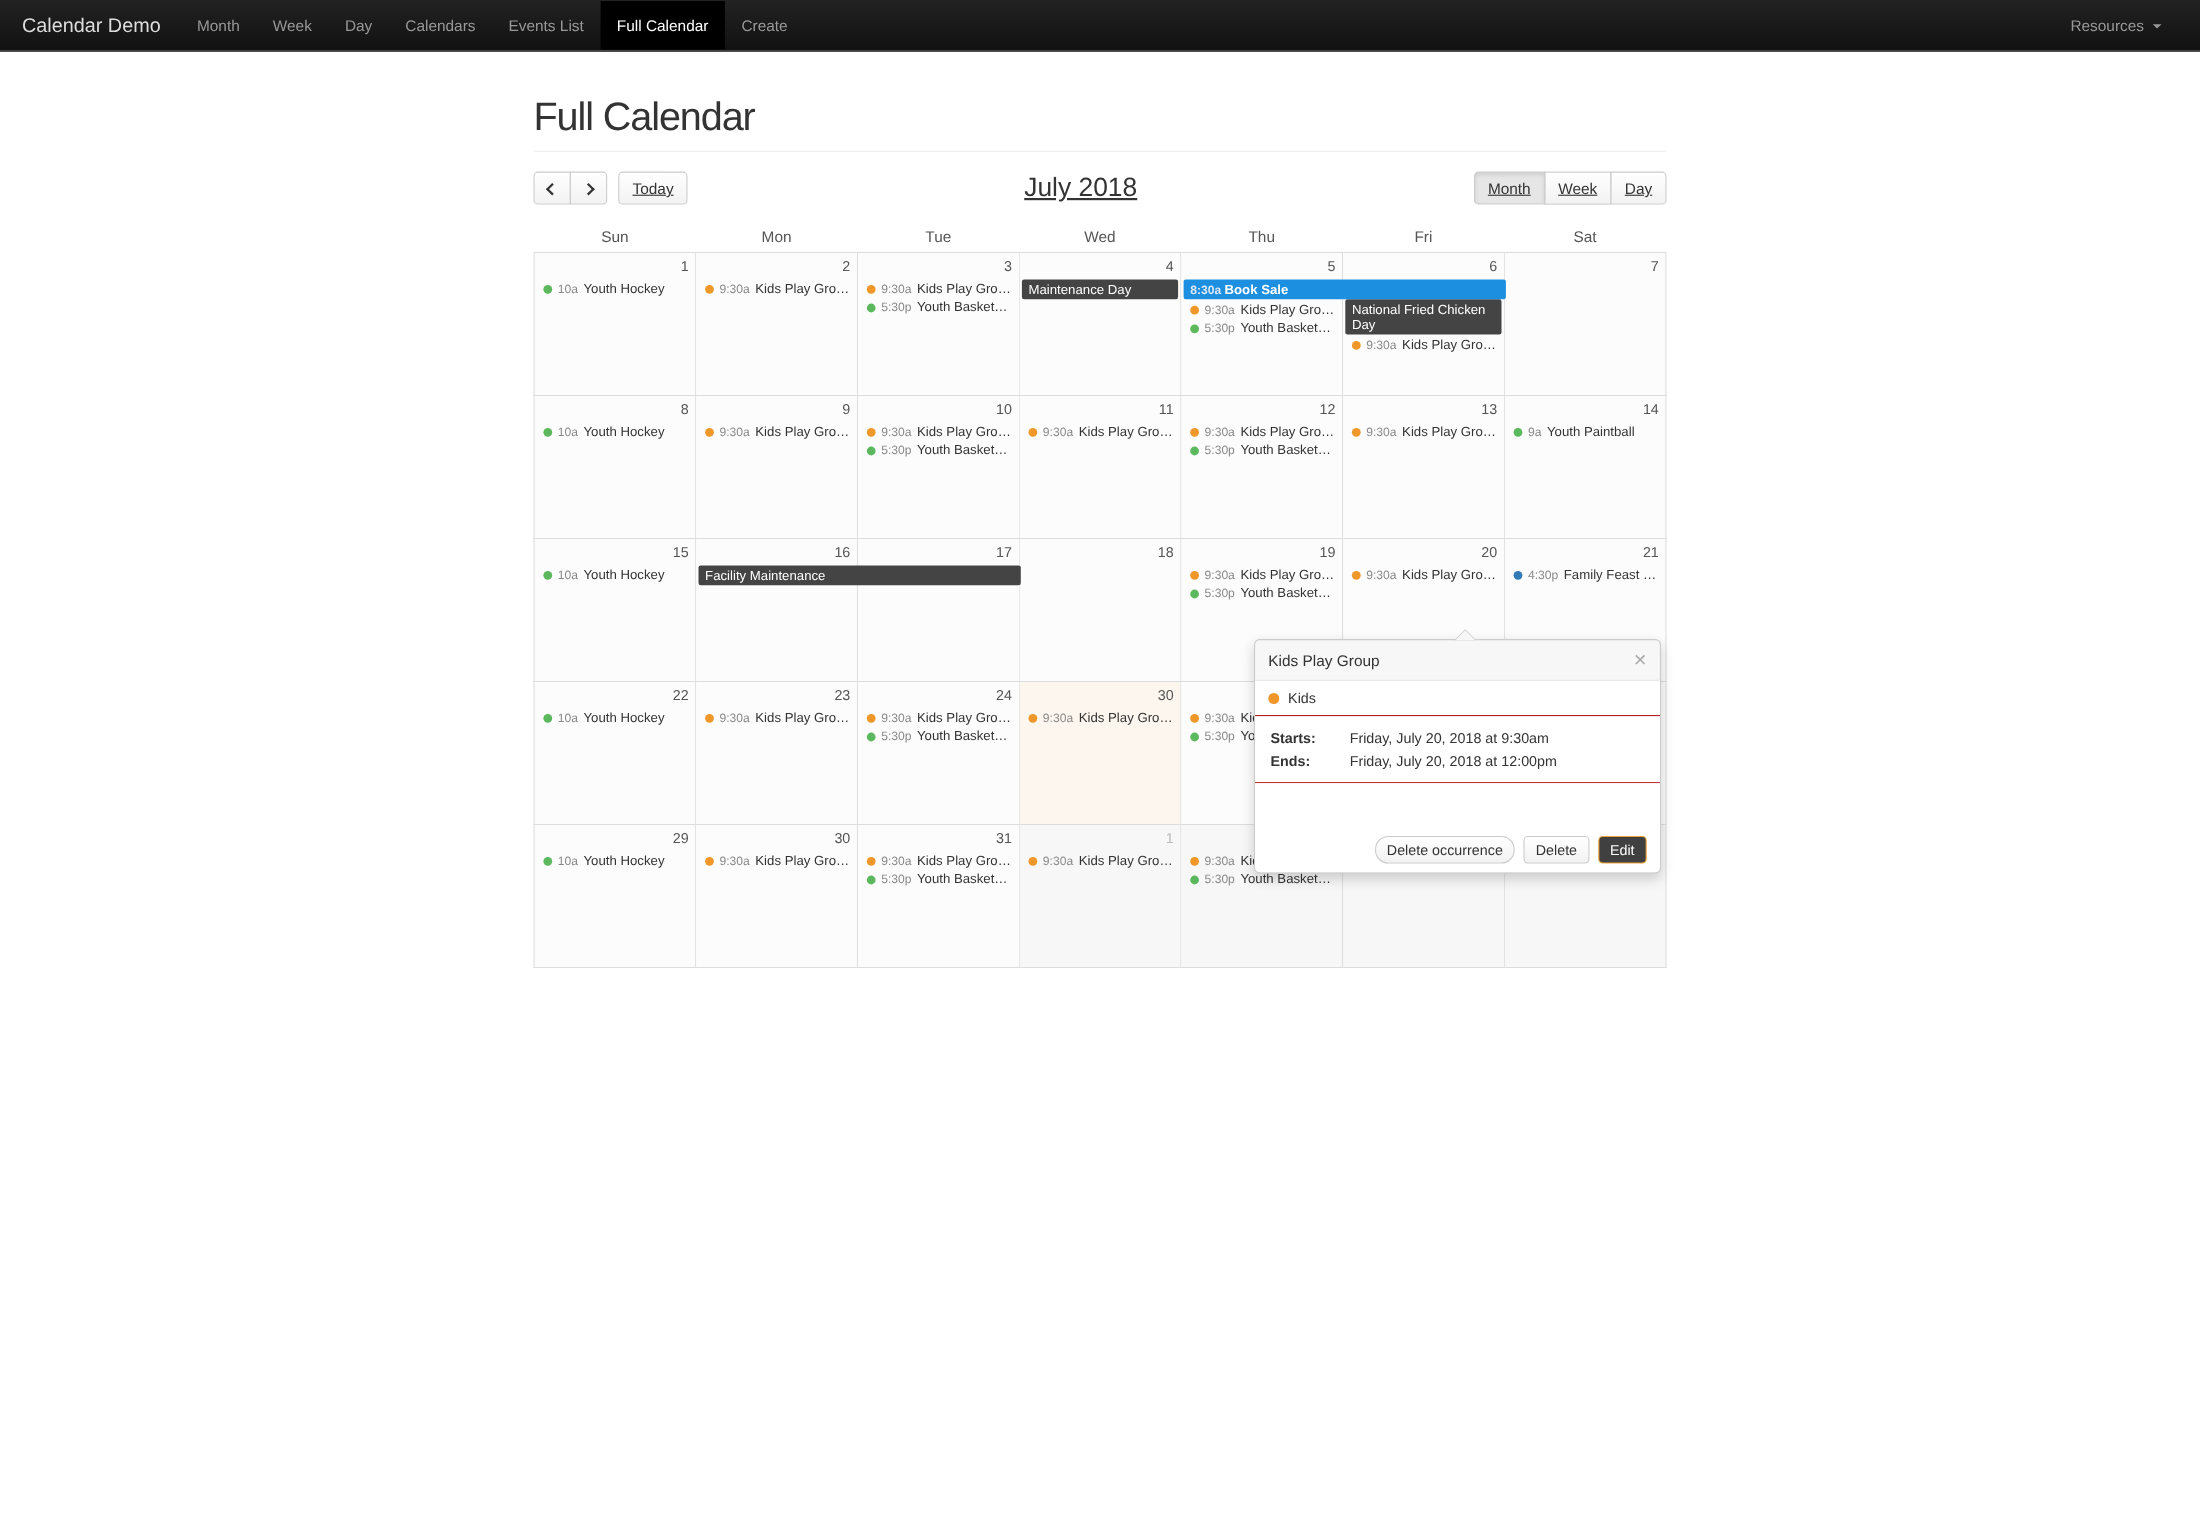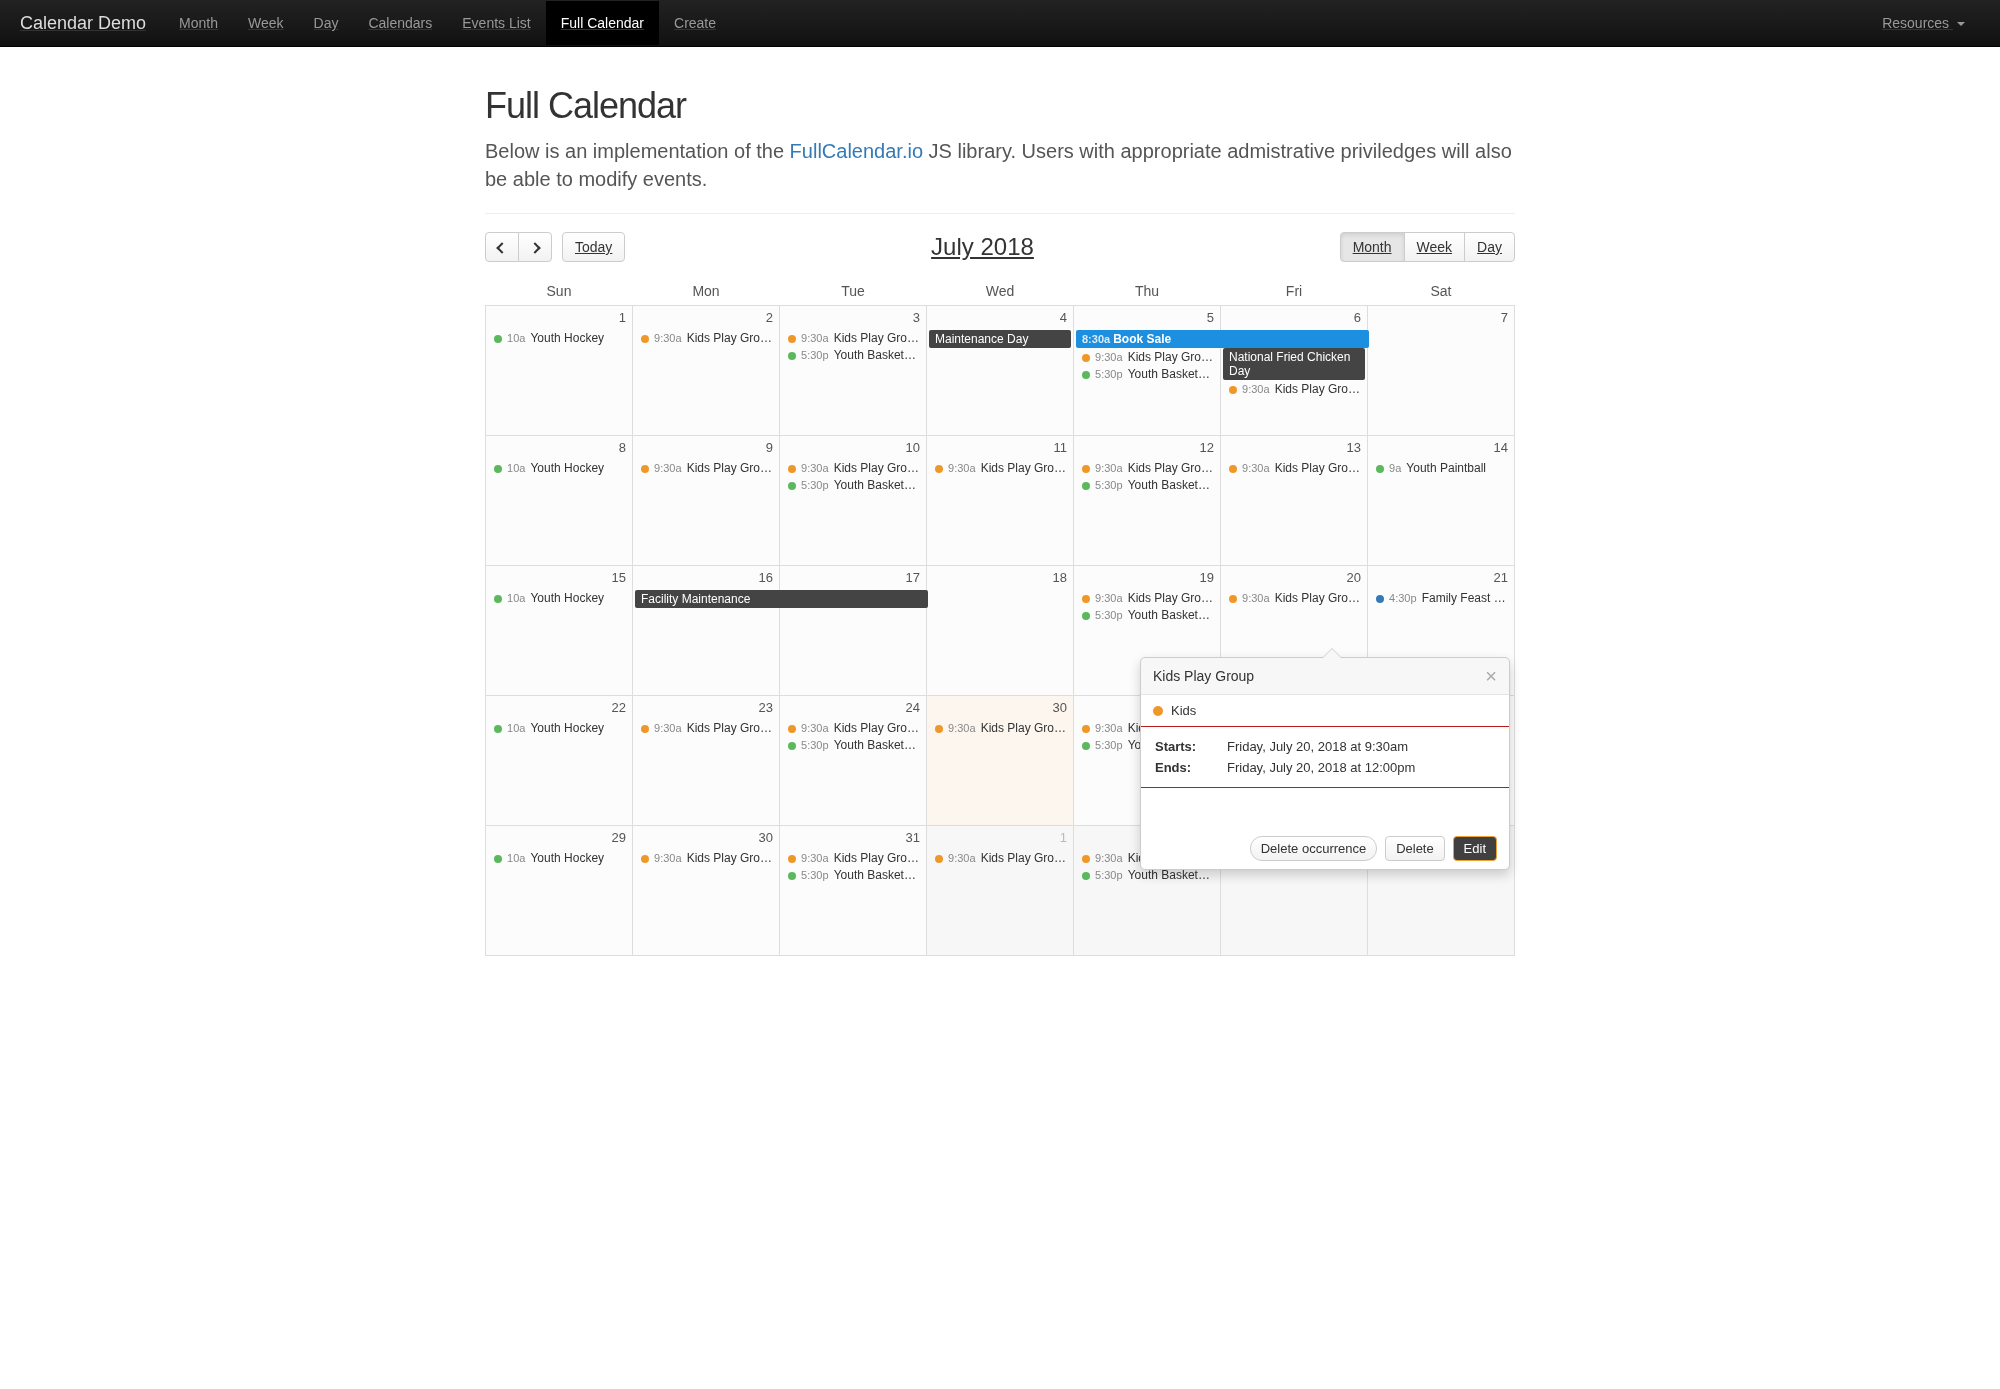--- a/index.html
+++ b/index.html
@@ -1,17 +1,17 @@
 <!DOCTYPE html>
 <html><head>
 <meta charset="utf-8">
 <style>
 * { box-sizing: border-box; margin: 0; padding: 0; }
 body { font-family: "Helvetica Neue", Helvetica, Arial, sans-serif; font-size: 14px; color: #333; background: #fff; }
-.navbar { background: #1a1a1a; background: linear-gradient(#222, #111); border-bottom: 1px solid #000; height: 47px; display: flex; align-items: center; padding: 0 20px; text-decoration: underline; }
+.navbar { background: #1a1a1a; background: linear-gradient(#222, #111); border-bottom: 1px solid #000; height: 47px; display: flex; align-items: center; padding: 0 20px; }
 .navbar .brand { color: #ddd; font-size: 18px; padding: 0 18px 0 0; }
 .navbar .nav-item { color: #999; padding: 14px 15px; font-size: 14px; cursor: pointer; }
 .navbar .nav-item.active { color: #fff; background: #000; }
 .navbar .spacer { flex: 1; }
 .navbar .caret { display: inline-block; width: 0; height: 0; margin-left: 4px; vertical-align: middle; border-top: 4px solid; border-right: 4px solid transparent; border-left: 4px solid transparent; }
 .container { max-width: 1070px; margin: 0 auto; padding: 20px; }
 h1 { font-size: 36px; font-weight: 300; margin: 18px 0 10px; letter-spacing: -1px; }
 .lead { font-size: 20px; font-weight: 300; color: #555; line-height: 1.4; margin-bottom: 20px; }
 .lead a { color: #337ab7; text-decoration: none; }
 hr { border: none; border-top: 1px solid #eee; margin: 10px 0 18px; }
@@ -85,23 +85,20 @@
     </div>
   <div class="spacer"></div>
   <div class="nav-item">
     <span>Resources</span>
     <span class="caret"></span>
   </div>
 </div>
 
 <div class="container">
   <h1>Full Calendar</h1>
-  <p class="lead">
-    <span>Below is an implementation of the </span><a href="#">FullCalendar.io</a><span> JS library. Users with appropriate admistrative priviledges will also be able to modify events.</span>
-  </p>
   <hr>
 
   <div class="toolbar">
     <div class="btn-group">
       <button class="btn"><span class="chev left"></span></button>
       <button class="btn"><span class="chev right"></span></button>
     </div>
     <button class="btn btn-single">Today</button>
     <div class="cal-title">July 2018</div>
     <div class="btn-group" id="view-buttons">

